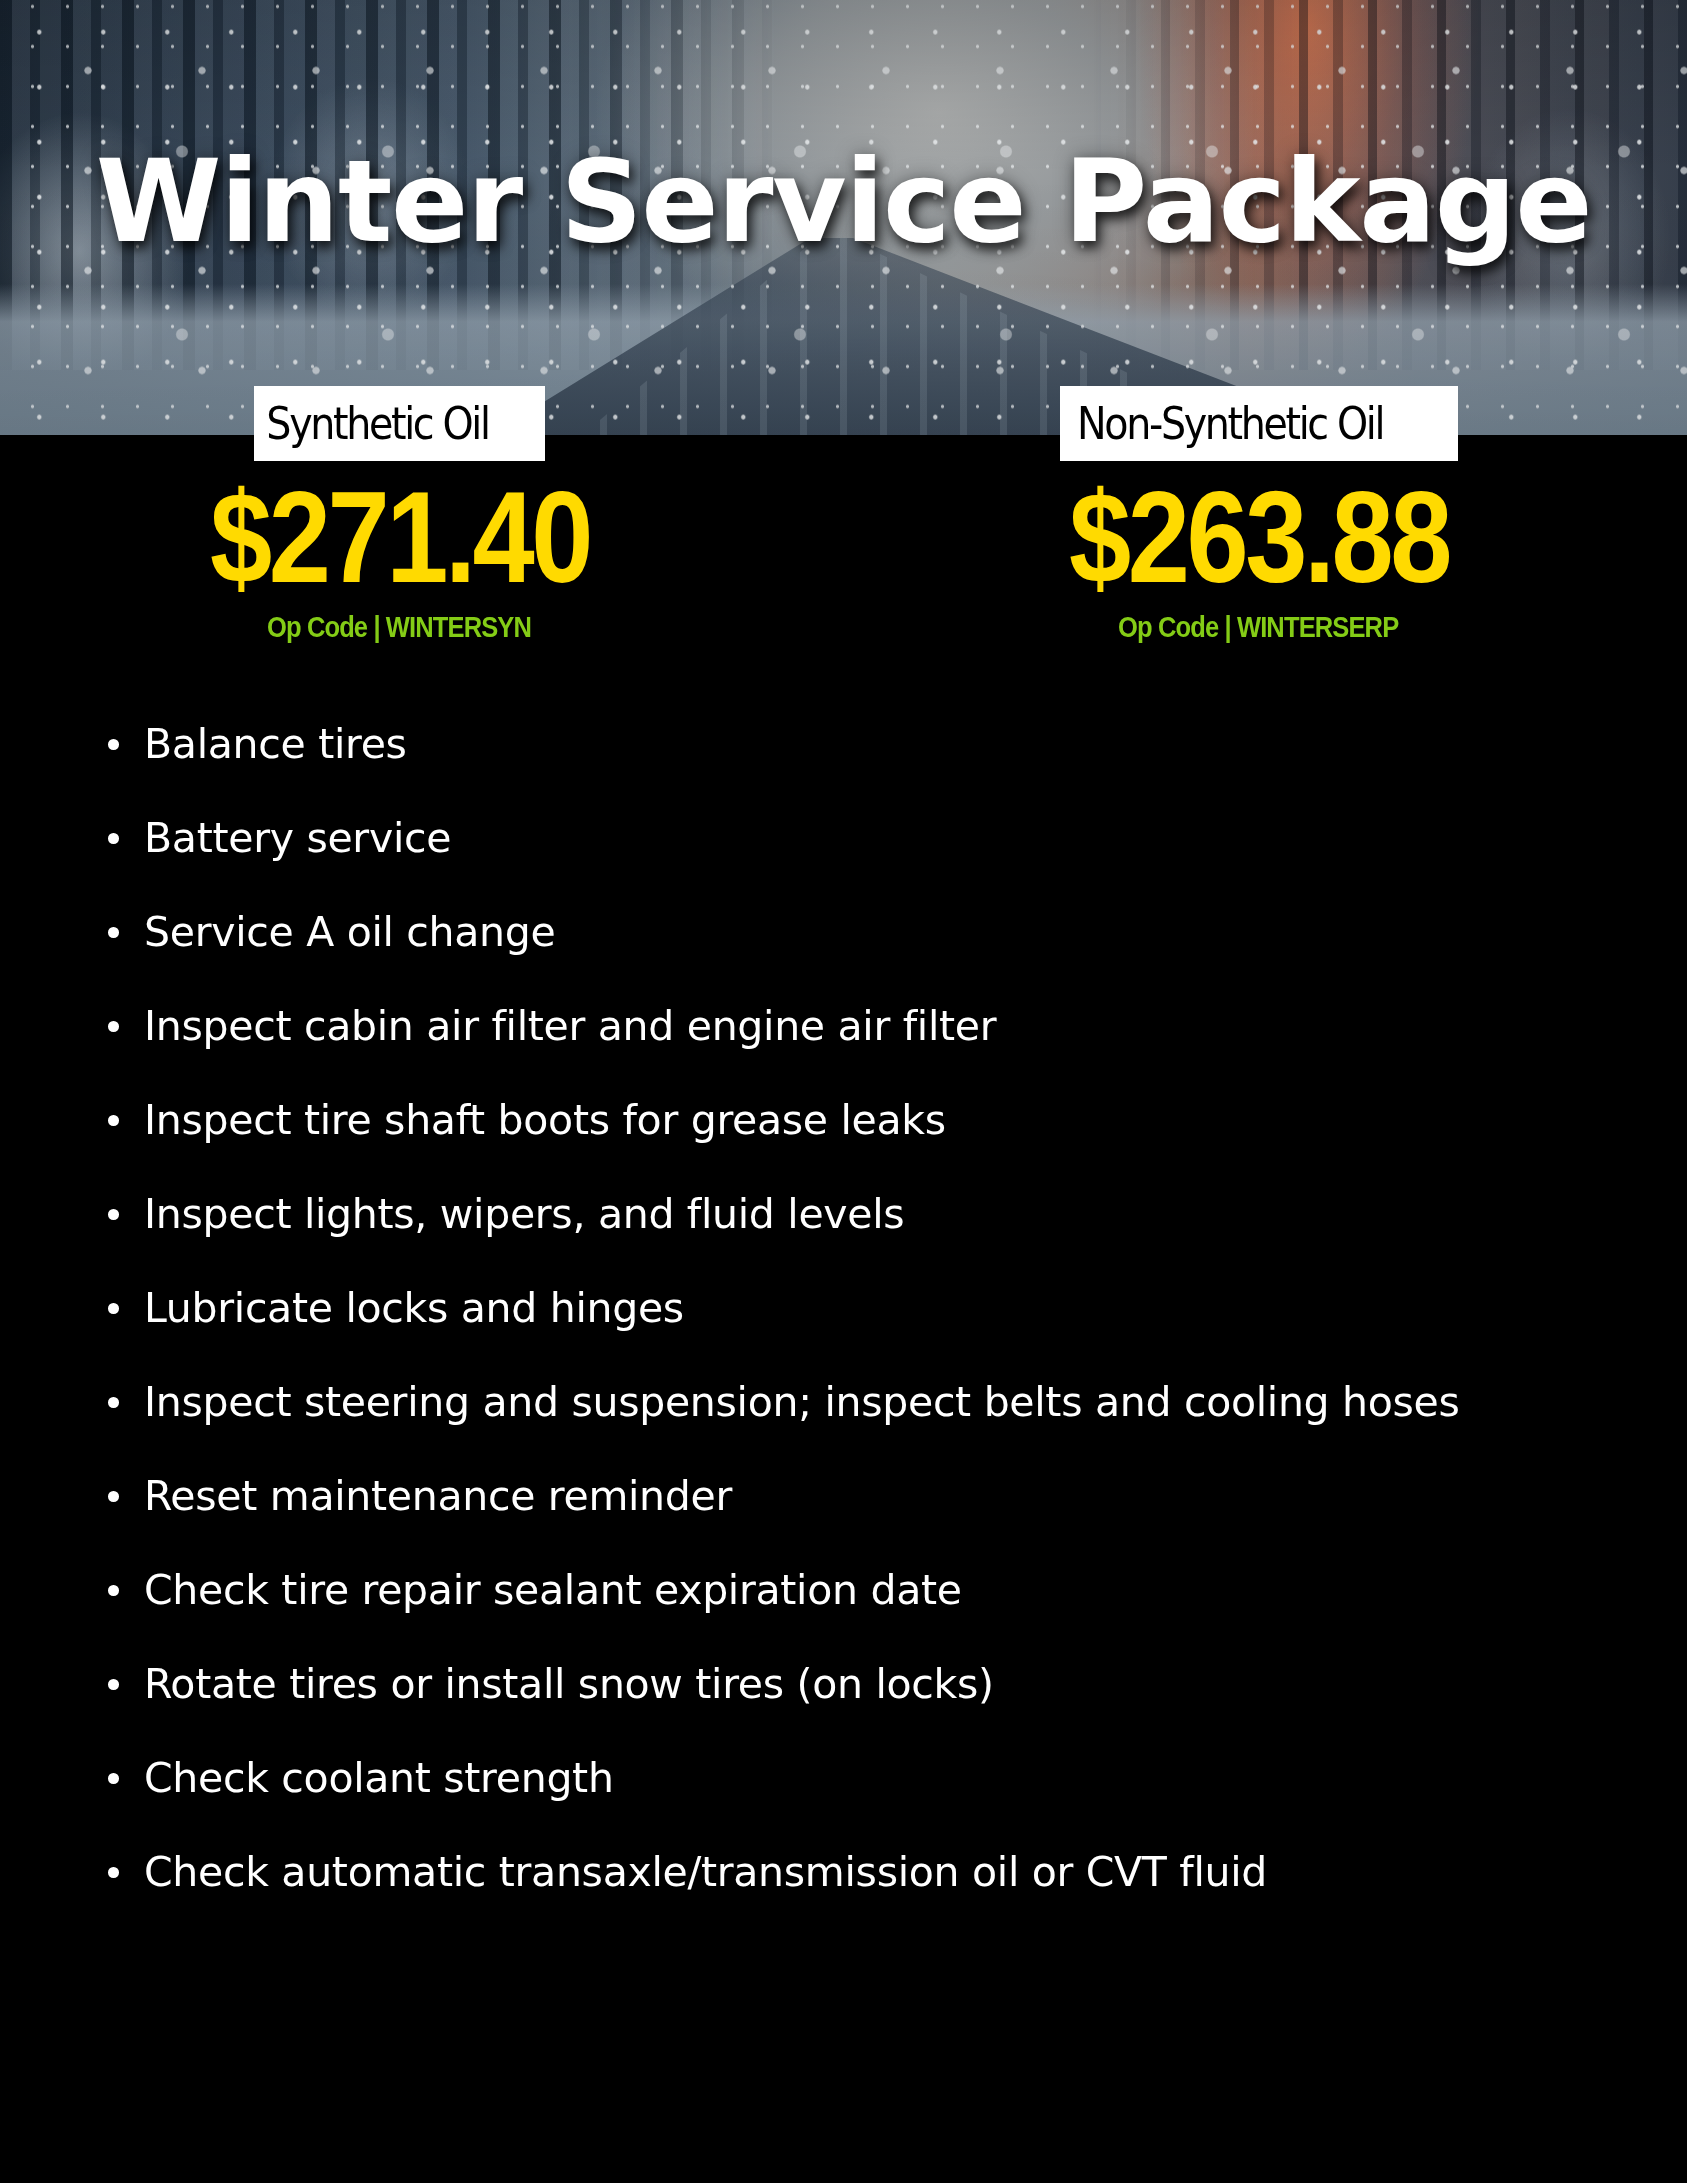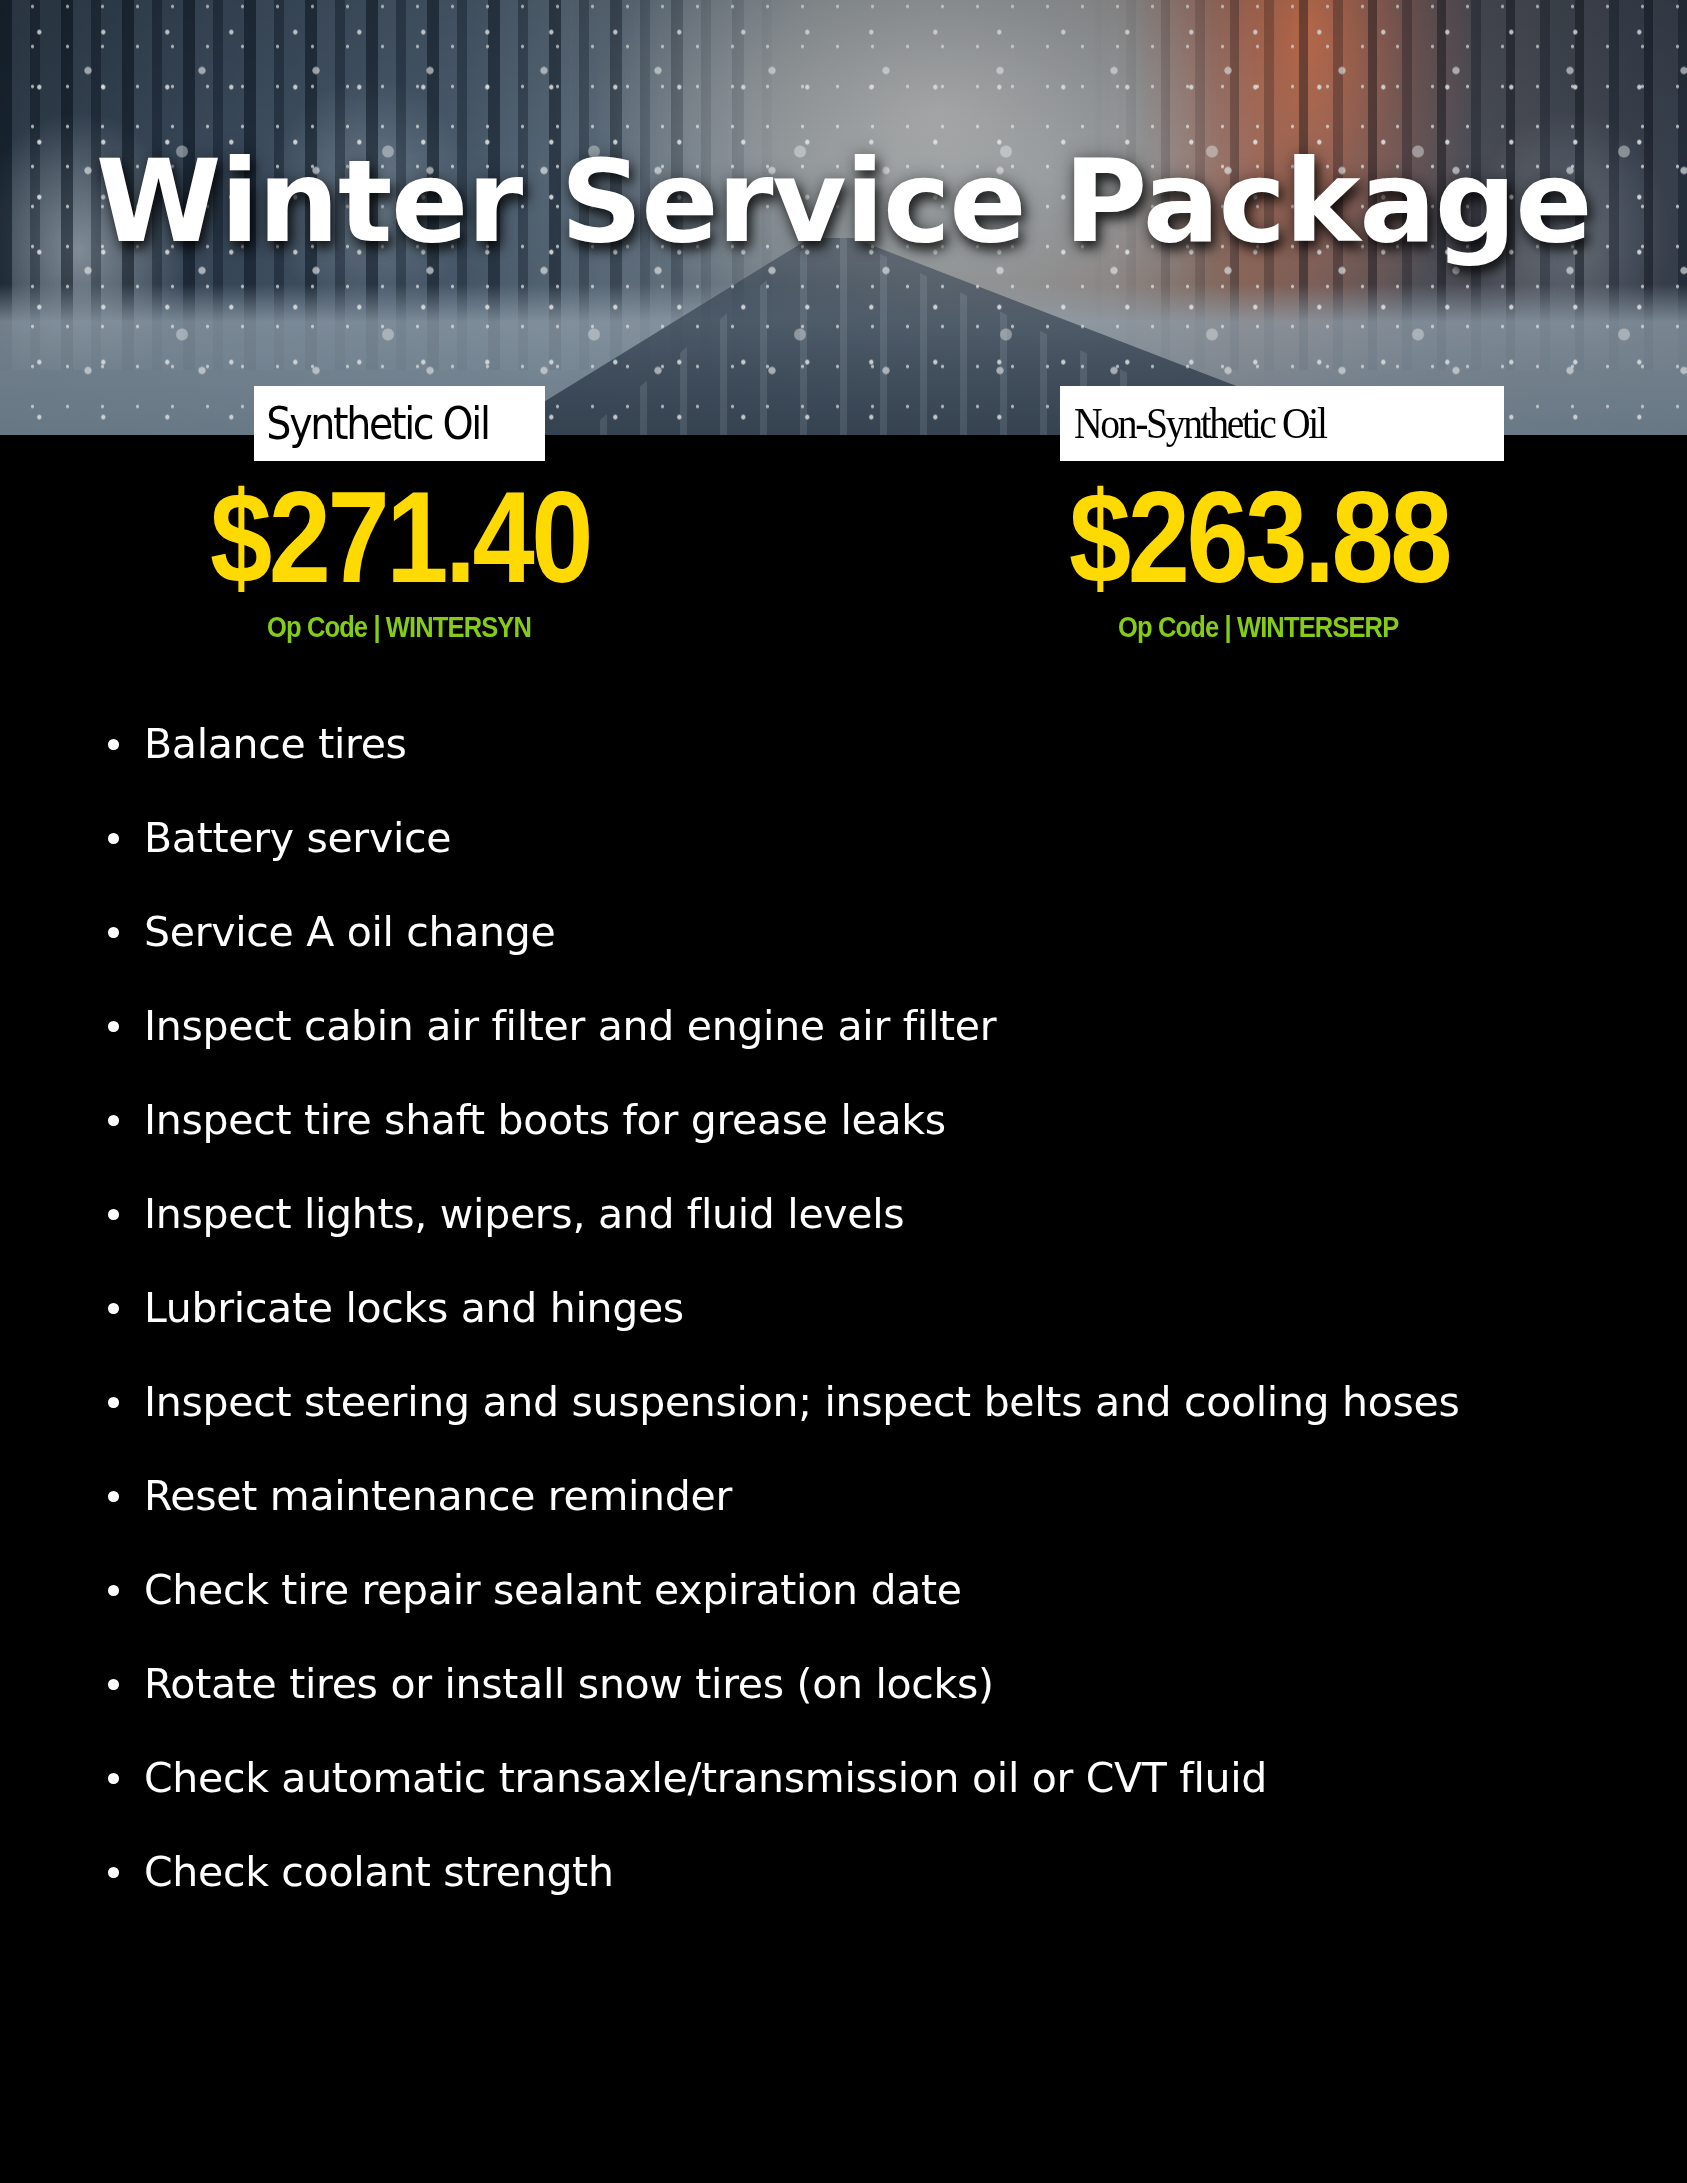--- a/index.html
+++ b/index.html
@@ -105,21 +105,21 @@
       display: flex;
       align-items: center;
       font-family: "DejaVu Sans", sans-serif;
       font-size: 44px;
       letter-spacing: -2.6px;
       font-weight: normal;
       white-space: nowrap;
       box-sizing: border-box;
     }
     .label-box.left { left: 254px; width: 291px; }
-    .label-box.right { left: 1060px; width: 444px; font-family: Liberation Serif, serif; }
+    .label-box.right { left: 1060px; width: 398px; }
     .label-box span { display: inline-block; transform: scaleX(0.9); }
 
     .price {
       position: absolute;
       top: 471px;
       height: 132px;
       line-height: 132px;
       color: #FFDA00;
       font-family: "Liberation Sans", sans-serif;
       font-weight: bold;
@@ -259,20 +259,20 @@
   <li>
       <span class="bullet"></span>
       <span class="item-text">Check tire repair sealant expiration date</span>
     </li>
   <li>
       <span class="bullet"></span>
       <span class="item-text">Rotate tires or install snow tires (on locks)</span>
     </li>
   <li>
       <span class="bullet"></span>
+      <span class="item-text">Check coolant strength</span>
+    </li>
+  <li>
+      <span class="bullet"></span>
       <span class="item-text">Check automatic transaxle/transmission oil or CVT fluid</span>
     </li>
-  <li>
-      <span class="bullet"></span>
-      <span class="item-text">Check coolant strength</span>
-    </li>
 </ul>
 
 
 </body></html>

